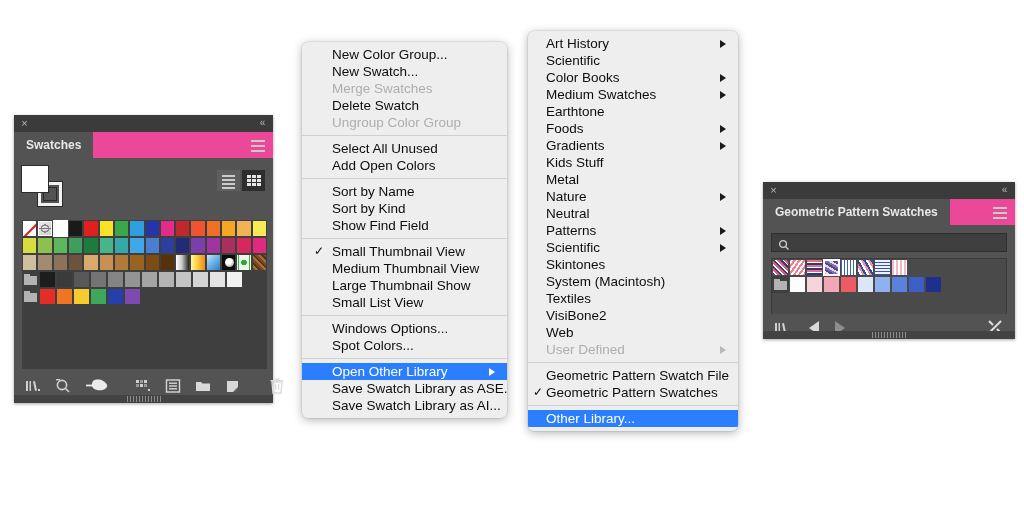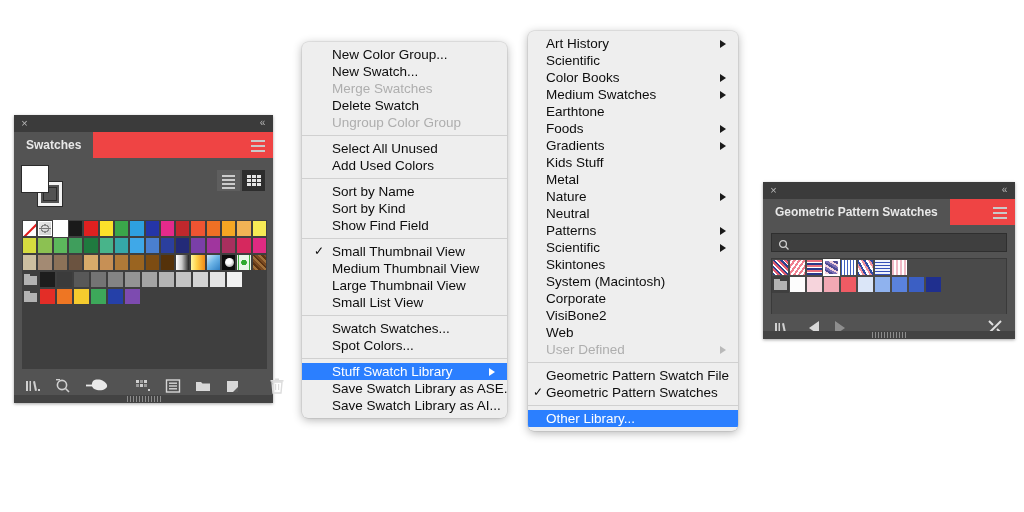--- a/index.html
+++ b/index.html
@@ -17,21 +17,21 @@
     height: 17px; background: #3b3b3b; position: relative;
   }
   .tb-close {
     position: absolute; left: 5px; top: 3px; width: 11px; height: 11px;
     color: #b9b9b9; font-size: 11px; line-height: 11px; text-align: center;
   }
   .tb-collapse {
     position: absolute; right: 5px; top: 2px; width: 12px; height: 12px;
     color: #b9b9b9; font-size: 10px; line-height: 12px; text-align: center; letter-spacing: -1px;
   }
-  .panel-tabrow { height: 26px; background: #ef4444; position: relative; text-align: center; }
+  .panel-tabrow { height: 26px; background: #ec4899; position: relative; text-align: center; }
   .panel-tab {
     position: absolute; left: 0; top: 0; height: 26px;
     background: #535353; color: #e8e8e8;
     font-size: 12px; font-weight: bold; line-height: 26px;
     padding: 0 12px;
     white-space: nowrap;
   }
   .panel-menu-btn {
     position: absolute; right: 8px; top: 8px; width: 14px; height: 11px;
   }
@@ -426,56 +426,56 @@
   </div>
 
   <div class="macmenu" id="menu-main">
       <div class="mi"><span>New Color Group...</span></div>
       <div class="mi"><span>New Swatch...</span></div>
       <div class="mi disabled"><span>Merge Swatches</span></div>
       <div class="mi"><span>Delete Swatch</span></div>
       <div class="mi disabled"><span>Ungroup Color Group</span></div>
       <div class="msep"></div>
       <div class="mi"><span>Select All Unused</span></div>
-      <div class="mi"><span>Add Used Colors</span></div>
+      <div class="mi"><span>Add Open Colors</span></div>
       <div class="msep"></div>
       <div class="mi"><span>Sort by Name</span></div>
       <div class="mi"><span>Sort by Kind</span></div>
       <div class="mi"><span>Show Find Field</span></div>
       <div class="msep"></div>
       <div class="mi"><span class="check">✓</span><span>Small Thumbnail View</span></div>
       <div class="mi"><span>Medium Thumbnail View</span></div>
-      <div class="mi"><span>Large Thumbnail View</span></div>
+      <div class="mi"><span>Large Thumbnail Show</span></div>
       <div class="mi"><span>Small List View</span></div>
       <div class="msep"></div>
-      <div class="mi"><span>Swatch Swatches...</span></div>
+      <div class="mi"><span>Windows Options...</span></div>
       <div class="mi"><span>Spot Colors...</span></div>
       <div class="msep"></div>
-      <div class="mi hl"><span>Stuff Swatch Library</span><span class="arrow"></span></div>
+      <div class="mi hl"><span>Open Other Library</span><span class="arrow"></span></div>
       <div class="mi"><span>Save Swatch Library as ASE...</span></div>
       <div class="mi"><span>Save Swatch Library as AI...</span></div>
     </div>
 
   <div class="macmenu" id="menu-sub">
       <div class="mi"><span>Art History</span><span class="arrow"></span></div>
       <div class="mi"><span>Scientific</span></div>
       <div class="mi"><span>Color Books</span><span class="arrow"></span></div>
       <div class="mi"><span>Medium Swatches</span><span class="arrow"></span></div>
       <div class="mi"><span>Earthtone</span></div>
       <div class="mi"><span>Foods</span><span class="arrow"></span></div>
       <div class="mi"><span>Gradients</span><span class="arrow"></span></div>
       <div class="mi"><span>Kids Stuff</span></div>
       <div class="mi"><span>Metal</span></div>
       <div class="mi"><span>Nature</span><span class="arrow"></span></div>
       <div class="mi"><span>Neutral</span></div>
       <div class="mi"><span>Patterns</span><span class="arrow"></span></div>
       <div class="mi"><span>Scientific</span><span class="arrow"></span></div>
       <div class="mi"><span>Skintones</span></div>
       <div class="mi"><span>System (Macintosh)</span></div>
-      <div class="mi"><span>Corporate</span></div>
+      <div class="mi"><span>Textiles</span></div>
       <div class="mi"><span>VisiBone2</span></div>
       <div class="mi"><span>Web</span></div>
       <div class="mi disabled"><span>User Defined</span><span class="arrow"></span></div>
       <div class="msep"></div>
       <div class="mi"><span>Geometric Pattern Swatch File</span></div>
       <div class="mi"><span class="check">✓</span><span>Geometric Pattern Swatches</span></div>
       <div class="msep"></div>
       <div class="mi hl"><span>Other Library...</span></div>
     </div>
 

